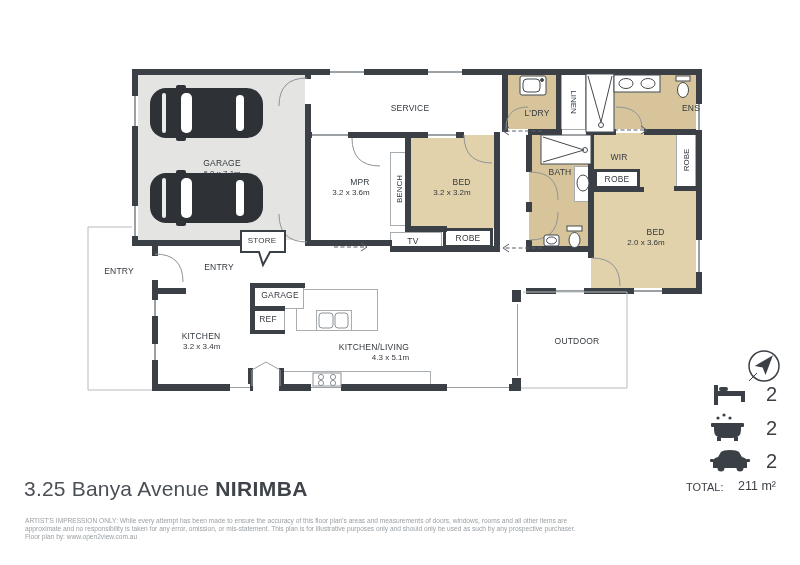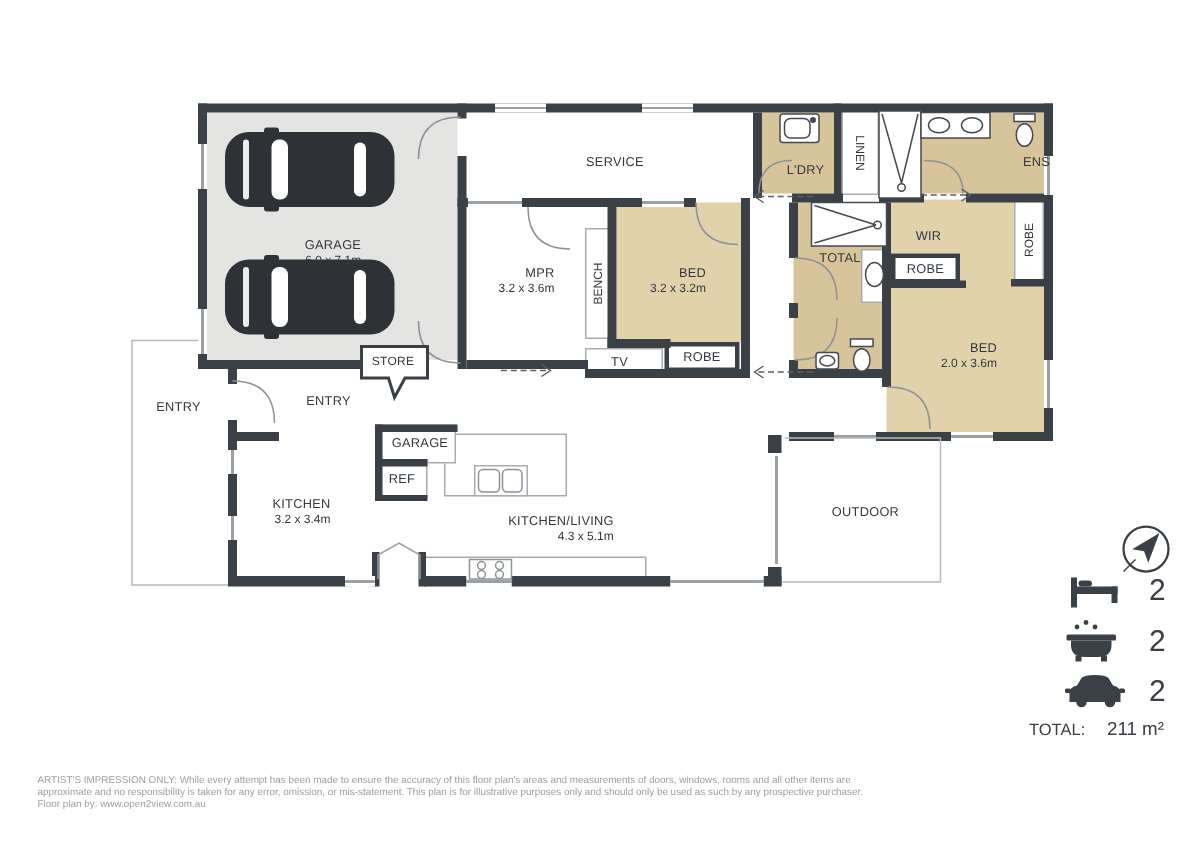--- a/index.html
+++ b/index.html
@@ -264,21 +264,21 @@
       <div>ROBE</div>
     </div>
   <div class="lbl" style="left:537px;top:113px">
       <div>L'DRY</div>
     </div>
   <div class="vlbl-dn" style="left:573px;top:102px">LINEN</div>
   <div class="lbl" style="left:691px;top:108px">
       <div>ENS</div>
     </div>
   <div class="lbl" style="left:560px;top:172px">
-      <div>TOTAL</div>
+      <div>BATH</div>
     </div>
   <div class="lbl" style="left:619px;top:157px">
       <div>WIR</div>
     </div>
   <div class="lbl" style="left:617px;top:179px">
       <div>ROBE</div>
     </div>
   <div class="vlbl-up" style="left:686px;top:160px">ROBE</div>
   <div class="lbl" style="left:646px;top:237px">
     <div>BED</div>
@@ -310,18 +310,22 @@
   <div class="lbl" style="left:577px;top:341px">
       <div>OUTDOOR</div>
     </div>
 
   <div class="legend-num" style="left:766px;top:383px">2</div>
   <div class="legend-num" style="left:766px;top:417px">2</div>
   <div class="legend-num" style="left:766px;top:450px">2</div>
   <div id="total-label">TOTAL:</div>
   <div id="total-value">211 m²</div>
 
+  <div id="address">
+    <span>3.25 Banya Avenue</span>
+    <b>NIRIMBA</b>
+  </div>
   <div id="disclaimer">
     <div>ARTIST'S IMPRESSION ONLY: While every attempt has been made to ensure the accuracy of this floor plan's areas and measurements of doors, windows, rooms and all other items are</div>
     <div>approximate and no responsibility is taken for any error, omission, or mis-statement. This plan is for illustrative purposes only and should only be used as such by any prospective purchaser.</div>
     <div>Floor plan by: www.open2view.com.au</div>
   </div>
 </div>
 
 </body></html>

